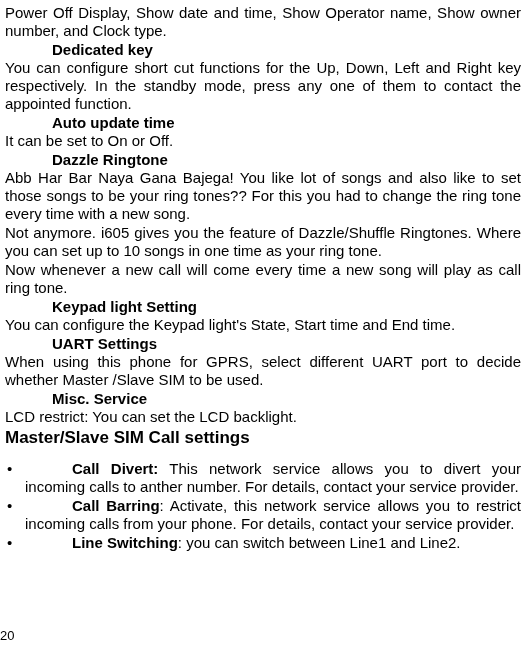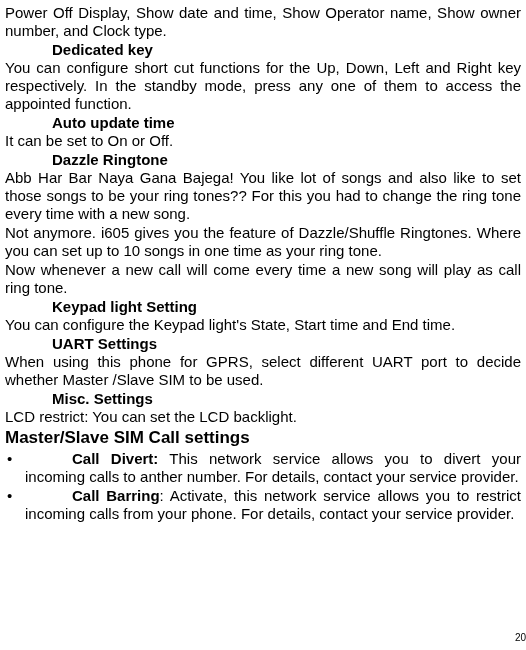--- a/index.html
+++ b/index.html
@@ -9,72 +9,75 @@
     font-family: Arial, Helvetica, sans-serif;
     font-size: 15px;
     line-height: 1.2;
     padding: 4px 5px 0 5px;
     color: #000;
     background: #fff;
     position: relative;
   }
   .para { text-align: justify; margin-bottom: 1px; }
   .bold { font-weight: bold; margin-left: 47px; }
-  .h2 { font-weight: bold; font-size: 17px; margin-top: 2px; margin-bottom: 2px; }
+  .h2 { font-weight: bold; font-size: 17px; margin-top: 2px; margin-bottom: 12px; }
   ul { list-style: none; padding-left: 0; }
   li {
     text-align: justify;
     padding-left: 20px;
     position: relative;
     margin-bottom: 1px;
   }
   li::before {
     content: "•";
     position: absolute;
     left: 2px;
     top: 0;
   }
   .page-num {
     position: absolute;
     bottom: 6px;
     left: 0;
     width: 100%;
-    text-align: right;
-    font-size: 10px;
+    text-align: left;
+    font-size: 13px;
   }
 </style>
 </head>
 <body>
 
 <p class="para">Power Off Display, Show date and time, Show Operator name, Show owner number, and Clock type.</p>
 
 <p class="bold">Dedicated key</p>
-<p class="para">You can configure short cut functions for the Up, Down, Left and Right key respectively. In the standby mode, press any one of them to access the appointed function.</p>
+<p class="para">You can configure short cut functions for the Up, Down, Left and Right key respectively. In the standby mode, press any one of them to contact the appointed function.</p>
 
 <p class="bold">Auto update time</p>
 <p class="para">It can be set to On or Off.</p>
 
 <p class="bold">Dazzle Ringtone</p>
 <p class="para">Abb Har Bar Naya Gana Bajega! You like lot of songs and also like to set those songs to be your ring tones?? For this you had to change the ring tone every time with a new song.</p>
 <p class="para">Not anymore. i605 gives you the feature of Dazzle/Shuffle Ringtones. Where you can set up to 10 songs in one time as your ring tone.</p>
 <p class="para">Now whenever a new call will come every time a new song will play as call ring tone.</p>
 
 <p class="bold">Keypad light Setting</p>
 <p class="para">You can configure the Keypad light's State, Start time and End time.</p>
 
 <p class="bold">UART Settings</p>
 <p class="para">When using this phone for GPRS, select different UART port to decide whether Master /Slave SIM to be used.</p>
 
-<p class="bold">Misc. Settings</p>
+<p class="bold">Misc. Service</p>
 <p class="para">LCD restrict: You can set the LCD backlight.</p>
 
 <p class="h2">Master/Slave SIM Call settings</p>
 
 <ul>
   <li>
     <span class="bold">Call Divert:</span><span> This network service allows you to divert your incoming calls to anther number. For details, contact your service provider.</span>
   </li>
   <li>
     <span class="bold">Call Barring</span><span>: Activate, this network service allows you to restrict incoming calls from your phone. For details, contact your service provider.</span>
   </li>
+  <li>
+    <span class="bold">Line Switching</span><span>: you can switch between Line1 and Line2.</span>
+  </li>
 </ul>
 
 <div class="page-num">20</div>
 
 </body></html>

